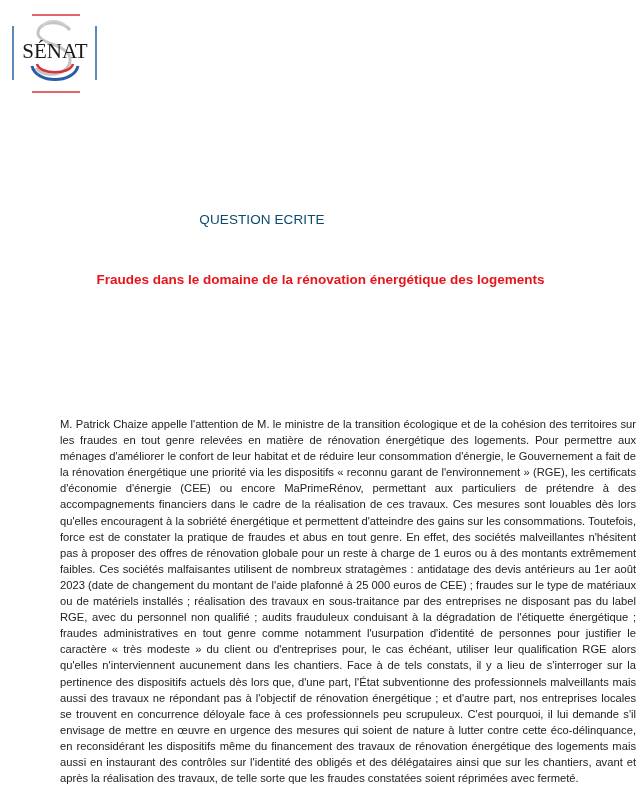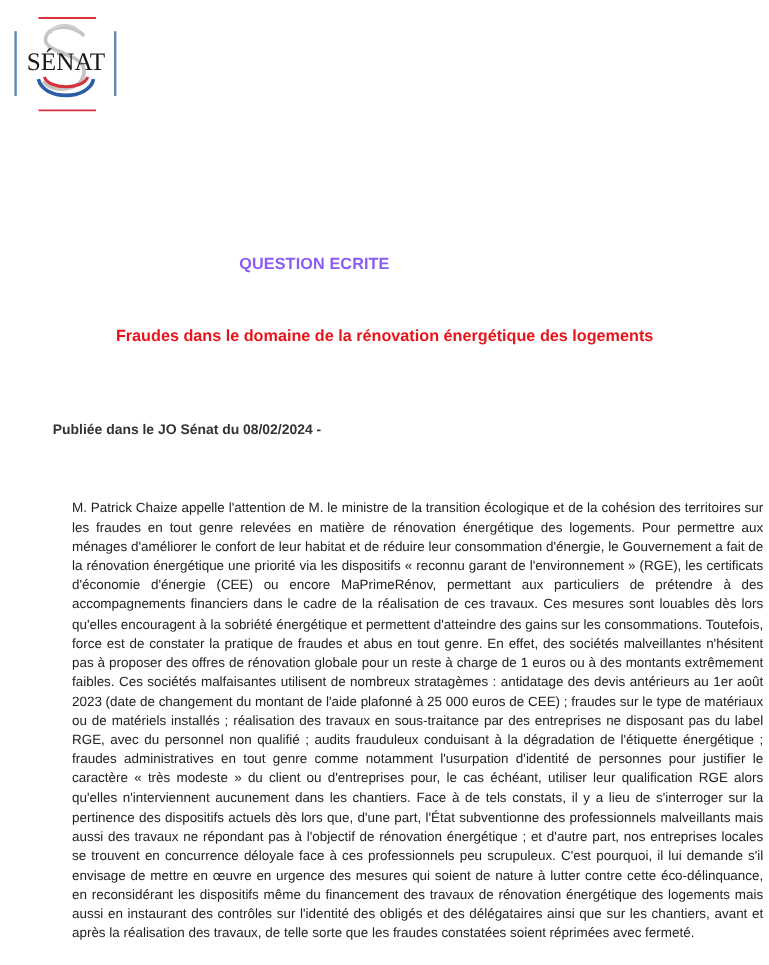--- a/index.html
+++ b/index.html
@@ -23,22 +23,22 @@
       height: 90px;
       text-align: center;
     }
     .logo svg { display: block; }
     .doc-type {
       position: absolute;
       left: 0;
       width: 524px;
       top: 212px;
       text-align: center;
-      color: #8b5cf6;
-      font-weight: bold;
+      color: #0c4a6e;
+      font-weight: normal;
       font-size: 13.5px;
       letter-spacing: 0.1px;
     }
     .doc-title {
       position: absolute;
       left: 0;
       width: 641px;
       top: 272px;
       text-align: center;
       color: #e8141b;
@@ -88,16 +88,15 @@
 
     <line x1="22" y1="84" x2="70" y2="84" stroke="#d6323c" stroke-width="1.6"></line>
   </svg>
 </div>
 
 <div class="doc-type">QUESTION ECRITE</div>
 
 <div class="doc-title">Fraudes dans le domaine de la rénovation énergétique des logements</div>
 
 <div class="meta">
-  <div>Publiée dans le JO Sénat du 08/02/2024 -</div>
 </div>
 
 <p class="body-text">M. Patrick Chaize appelle l'attention de M. le ministre de la transition écologique et de la cohésion des territoires sur les fraudes en tout genre relevées en matière de rénovation énergétique des logements. Pour permettre aux ménages d'améliorer le confort de leur habitat et de réduire leur consommation d'énergie, le Gouvernement a fait de la rénovation énergétique une priorité via les dispositifs « reconnu garant de l'environnement » (RGE), les certificats d'économie d'énergie (CEE) ou encore MaPrimeRénov, permettant aux particuliers de prétendre à des accompagnements financiers dans le cadre de la réalisation de ces travaux. Ces mesures sont louables dès lors qu'elles encouragent à la sobriété énergétique et permettent d'atteindre des gains sur les consommations. Toutefois, force est de constater la pratique de fraudes et abus en tout genre. En effet, des sociétés malveillantes n'hésitent pas à proposer des offres de rénovation globale pour un reste à charge de 1 euros ou à des montants extrêmement faibles. Ces sociétés malfaisantes utilisent de nombreux stratagèmes : antidatage des devis antérieurs au 1er août 2023 (date de changement du montant de l'aide plafonné à 25 000 euros de CEE) ; fraudes sur le type de matériaux ou de matériels installés ; réalisation des travaux en sous-traitance par des entreprises ne disposant pas du label RGE, avec du personnel non qualifié ; audits frauduleux conduisant à la dégradation de l'étiquette énergétique ; fraudes administratives en tout genre comme notamment l'usurpation d'identité de personnes pour justifier le caractère « très modeste » du client ou d'entreprises pour, le cas échéant, utiliser leur qualification RGE alors qu'elles n'interviennent aucunement dans les chantiers. Face à de tels constats, il y a lieu de s'interroger sur la pertinence des dispositifs actuels dès lors que, d'une part, l'État subventionne des professionnels malveillants mais aussi des travaux ne répondant pas à l'objectif de rénovation énergétique ; et d'autre part, nos entreprises locales se trouvent en concurrence déloyale face à ces professionnels peu scrupuleux. C'est pourquoi, il lui demande s'il envisage de mettre en œuvre en urgence des mesures qui soient de nature à lutter contre cette éco-délinquance, en reconsidérant les dispositifs même du financement des travaux de rénovation énergétique des logements mais aussi en instaurant des contrôles sur l'identité des obligés et des délégataires ainsi que sur les chantiers, avant et après la réalisation des travaux, de telle sorte que les fraudes constatées soient réprimées avec fermeté.</p>
 
 </body></html>

